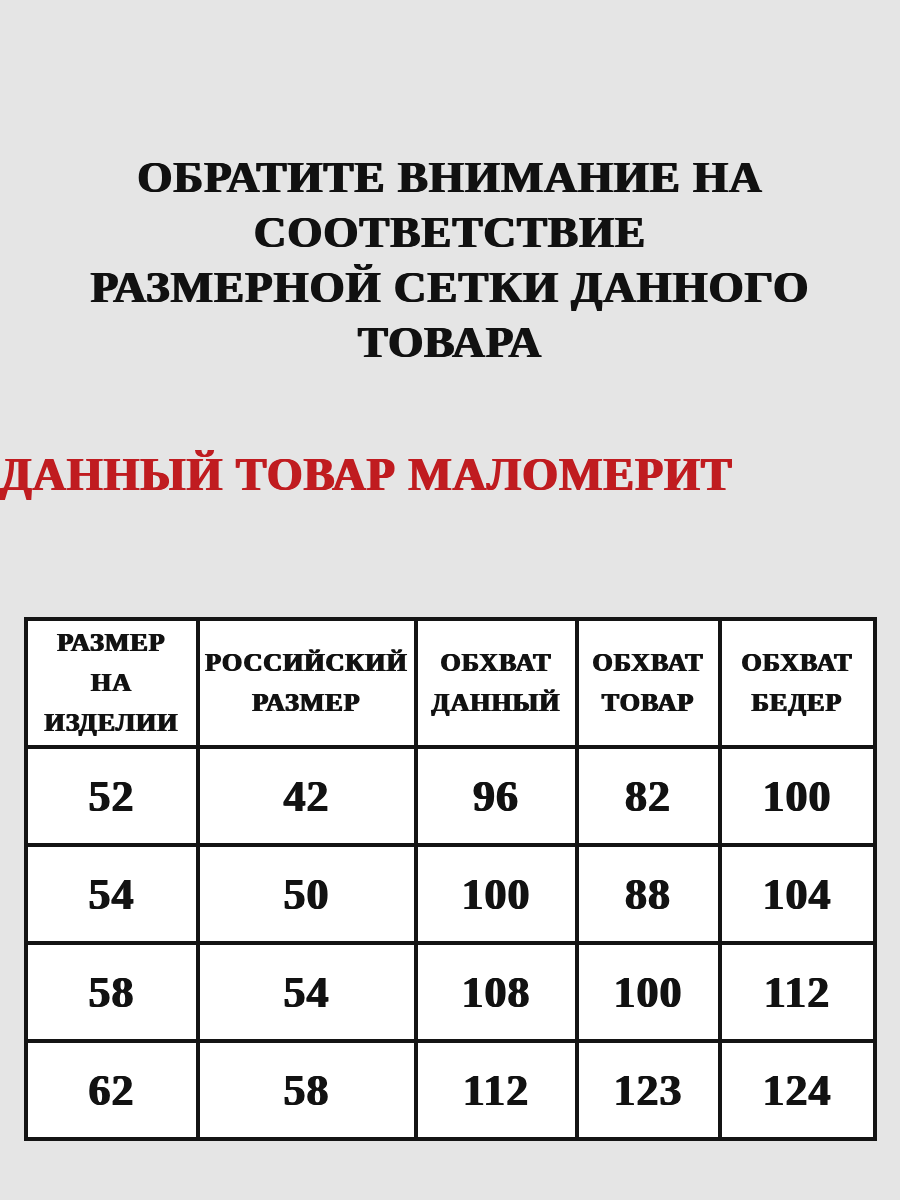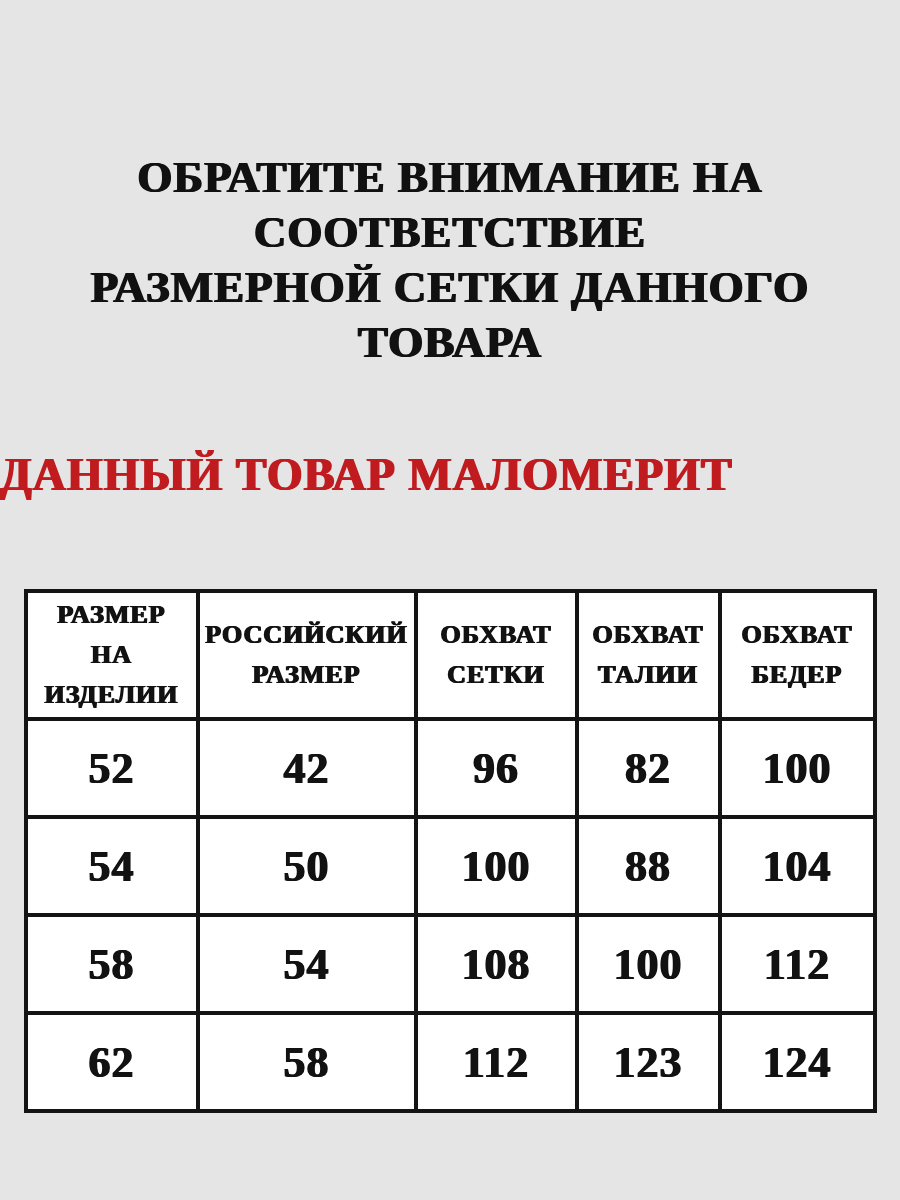--- a/index.html
+++ b/index.html
@@ -26,21 +26,21 @@
   .warning {
     margin-top: 78px;
     text-align: left;
     font-weight: bold;
     font-size: 46px;
     letter-spacing: 1px;
     color: #c01c20;
     text-shadow: 0.9px 0 0 currentColor, -0.9px 0 0 currentColor;
   }
   table.size-table {
-    margin: 88px auto 0 auto;
+    margin: 116px auto 0 auto;
     width: 849px;
     border-collapse: collapse;
     table-layout: fixed;
     padding-left: 28px;
   }
   .size-table th, .size-table td {
     border: 4px solid #141414;
     background: #ffffff;
     text-align: center;
     vertical-align: middle;
@@ -87,25 +87,25 @@
         <th>
           <span class="hl">РАЗМЕР</span>
           <span class="hl">НА ИЗДЕЛИИ</span>
         </th>
         <th>
           <span class="hl">РОССИЙСКИЙ</span>
           <span class="hl">РАЗМЕР</span>
         </th>
         <th>
           <span class="hl">ОБХВАТ</span>
-          <span class="hl">СЕТКИ</span>
+          <span class="hl">ДАННЫЙ</span>
         </th>
         <th>
           <span class="hl">ОБХВАТ</span>
-          <span class="hl">ТАЛИИ</span>
+          <span class="hl">ТОВАР</span>
         </th>
         <th>
           <span class="hl">ОБХВАТ</span>
           <span class="hl">БЕДЕР</span>
         </th>
       </tr>
     </thead>
     <tbody>
       <tr>
         <td>52</td>

